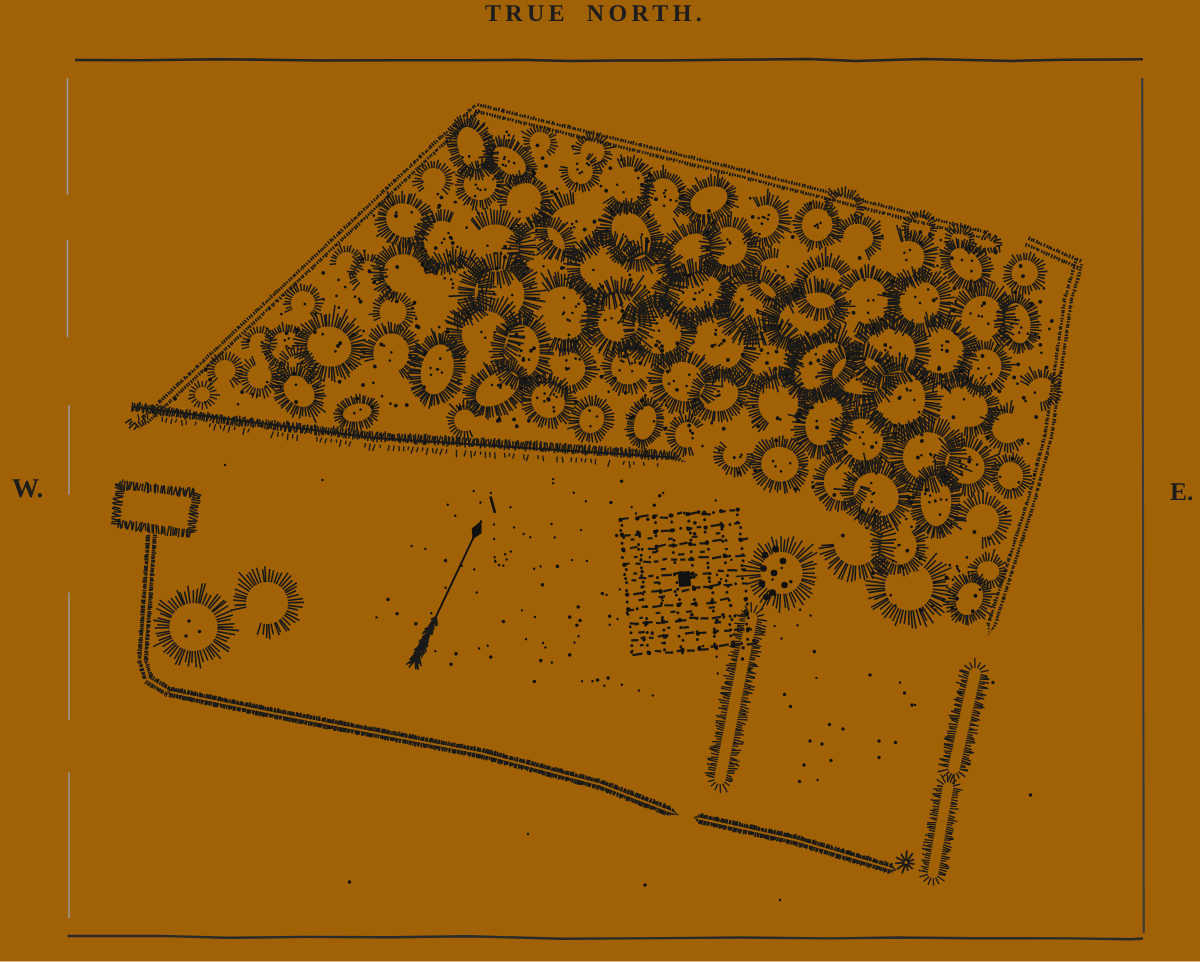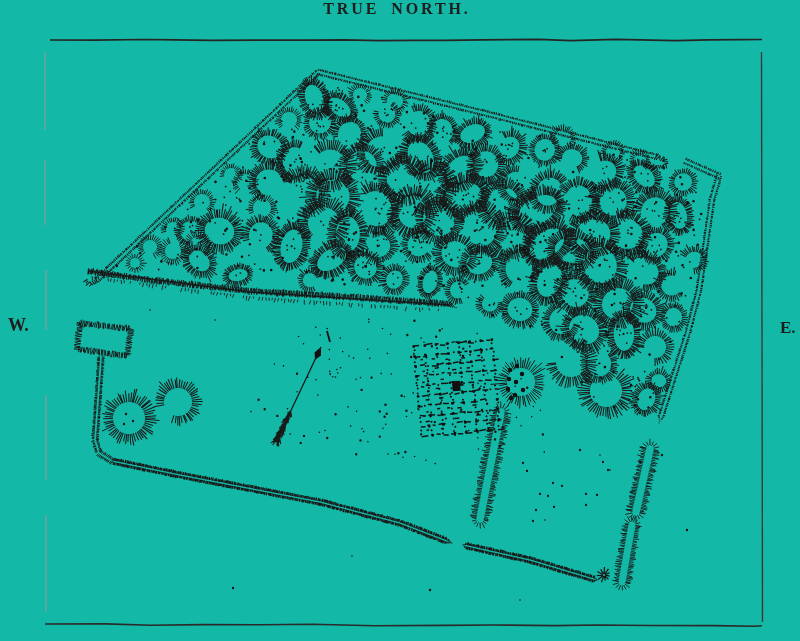--- a/index.html
+++ b/index.html
@@ -1,15 +1,15 @@
 <!DOCTYPE html>
 <html><head><meta charset="utf-8"><title>Plan</title>
 <style>
 html,body{margin:0;padding:0;background:#fff;}
-#plan{position:relative;width:800px;height:641px;background:#14b8a6;font-family:"Liberation Serif",serif;}
+#plan{position:relative;width:800px;height:641px;background:#a16207;font-family:"Liberation Serif",serif;}
 </style></head>
 <body>
 
 <div id="plan">
 <svg width="800" height="641" viewBox="0 0 800 641" xmlns="http://www.w3.org/2000/svg">
 
 <path d="M50 40L94.2 40.2L144.2 39.5L174.6 39.8L212.8 40.4L263.5 40.1L310.2 40.2L344.6 39.9L379.5 40.6L411.2 40.4L443.5 40.3L483.6 39.9L538.9 39.3L570.7 40.6L615.9 39.4L675.6 40.6L708.9 39.9L743.0 39.7L762.0 39.5" stroke="#242424" stroke-width="1.7" fill="none"></path>
 
 <path d="M761.5 52L762.5 622" stroke="#3a3a3a" stroke-width="1.4" fill="none"></path>
 

